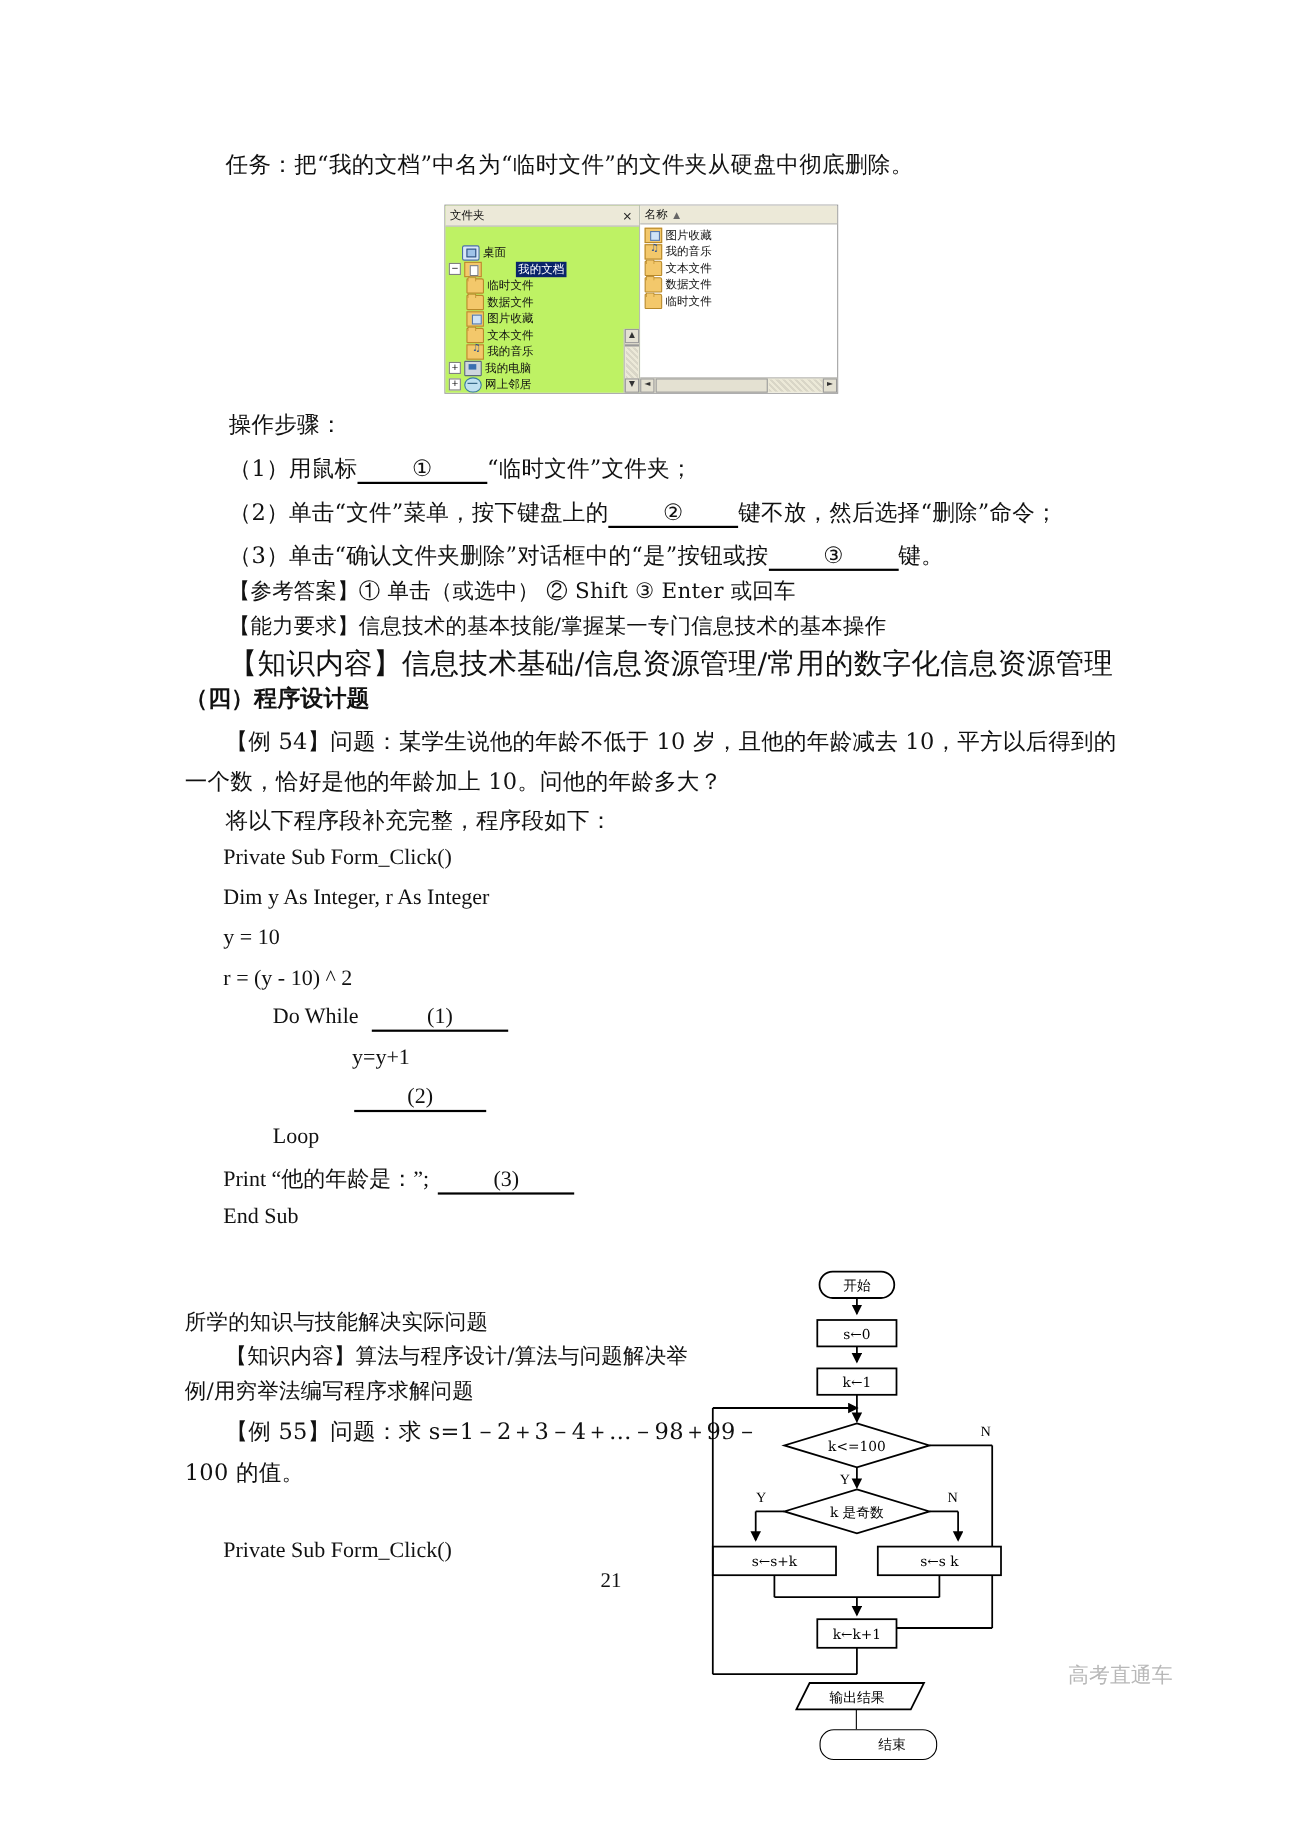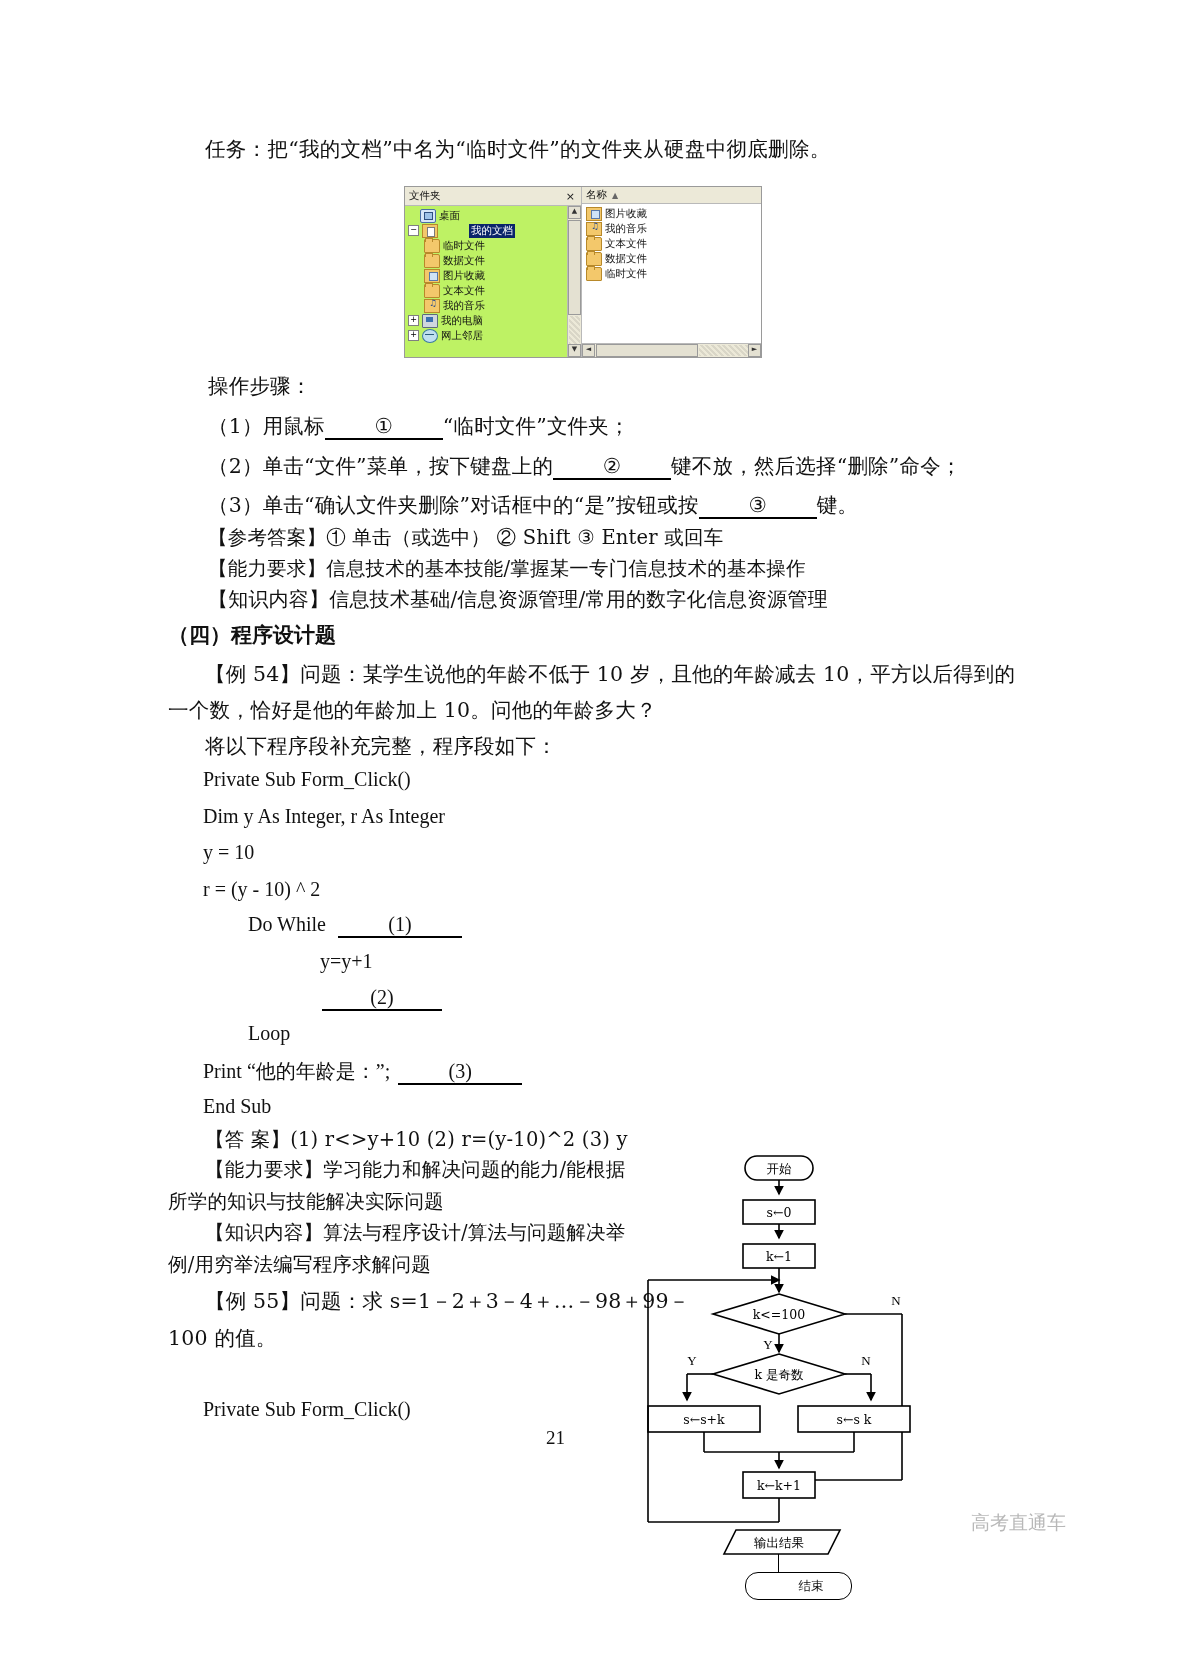--- a/index.html
+++ b/index.html
@@ -44,21 +44,21 @@
   .exp-close { font-size:11px; color:#222; line-height:1; cursor:default; padding:0 2px; }
 
   .exp-colhdr {
     height:16px; background:#ece9d8;
     border-bottom:1px solid #b9b9b9;
     display:flex; align-items:center; padding:0 4px;
     font-size:10.5px; gap:5px;
   }
   .sort-arrow { font-size:8px; color:#666; }
 
-  .tree-wrap { flex:1; display:flex; min-height:0; }
+  .tree-wrap { flex:1; display:flex; min-height:0;align-items:flex-end; }
   .tree { flex:1; padding:2px 0 0 3px; font-size:10.5px; overflow:hidden; }
   .tnode { display:flex; align-items:center; height:15px; gap:3px; white-space:nowrap; }
   .tnode .expander {
     width:9px; height:9px; border:1px solid #808080; background:#fff;
     font-size:8px; line-height:7px; text-align:center; color:#000;
     font-family:"DejaVu Sans", sans-serif; flex:none;
   }
   .tnode .spacer { width:9px; flex:none; }
   .tlabel { font-size:10.5px; }
   .tlabel.sel { background:#0a246a; color:#fff; padding:0 2px;margin-left:28px; }
@@ -257,21 +257,21 @@
   <div class="para cn" style="left:208px; top:452px;">
     <span>（2）单击“文件”菜单，按下键盘上的</span><span class="blank" style="width:118px;">②</span><span>键不放，然后选择“删除”命令；</span>
   </div>
 
   <div class="para cn" style="left:208px; top:491px;">
     <span>（3）单击“确认文件夹删除”对话框中的“是”按钮或按</span><span class="blank" style="width:118px;">③</span><span>键。</span>
   </div>
 
   <div class="para cn" style="left:208px; top:524px; font-size:19.5px;">【参考答案】①  单击（或选中）      ②    Shift      ③    Enter 或回车</div>
   <div class="para cn" style="left:208px; top:555px; font-size:19.5px;">【能力要求】信息技术的基本技能/掌握某一专门信息技术的基本操作</div>
-  <div class="para cn" style="left:208px; top:586px; font-size:20px;">【知识内容】信息技术基础/信息资源管理/常用的数字化信息资源管理</div>
+  <div class="para cn" style="left:208px; top:586px; font-size:26px;">【知识内容】信息技术基础/信息资源管理/常用的数字化信息资源管理</div>
 
   <div class="heading" style="left:168px; top:621px;">（四）程序设计题</div>
 
   <div class="para cn" style="left:205px; top:660px;">【例 54】问题：某学生说他的年龄不低于 10 岁，且他的年龄减去 10，平方以后得到的</div>
   <div class="para cn" style="left:168px; top:696px;">一个数，恰好是他的年龄加上 10。问他的年龄多大？</div>
   <div class="para cn" style="left:205px; top:732px;">将以下程序段补充完整，程序段如下：</div>
 
   <div class="code" style="left:203px; top:768px;">Private Sub Form_Click()</div>
   <div class="code" style="left:203px; top:805px;">Dim y As Integer, r As Integer</div>
   <div class="code" style="left:203px; top:841px;">y = 10</div>
@@ -288,22 +288,20 @@
   </div>
 
   <div class="code" style="left:248px; top:1022px;">Loop</div>
 
   <div class="code cn" style="left:203px; top:1058px;">
     <span>Print “他的年龄是：”;</span><span class="blank" style="width:124px; margin-left:8px;">(3)</span>
   </div>
 
   <div class="code" style="left:203px; top:1095px;">End Sub</div>
 
-  <div class="para cn" style="left:205px; top:1126px; font-size:19.5px;">【答      案】(1) r&lt;&gt;y+10        (2) r=(y-10)^2        (3) y</div>
-  <div class="para cn" style="left:205px; top:1156px; font-size:19.5px;">【能力要求】学习能力和解决问题的能力/能根据</div>
   <div class="para cn" style="left:168px; top:1188px; font-size:19.5px;">所学的知识与技能解决实际问题</div>
   <div class="para cn" style="left:205px; top:1219px; font-size:19.5px;">【知识内容】算法与程序设计/算法与问题解决举</div>
   <div class="para cn" style="left:168px; top:1251px; font-size:19.5px;">例/用穷举法编写程序求解问题</div>
 
   <div class="para cn" style="left:205px; top:1287px;">【例 55】问题：求 s=1－2＋3－4＋…－98＋99－</div>
   <div class="para cn" style="left:168px; top:1324px;">100 的值。</div>
   <div class="code" style="left:203px; top:1398px;">Private Sub Form_Click()</div>
 
   <div class="pagenum">21</div>
   <div class="watermark">高考直通车</div>

